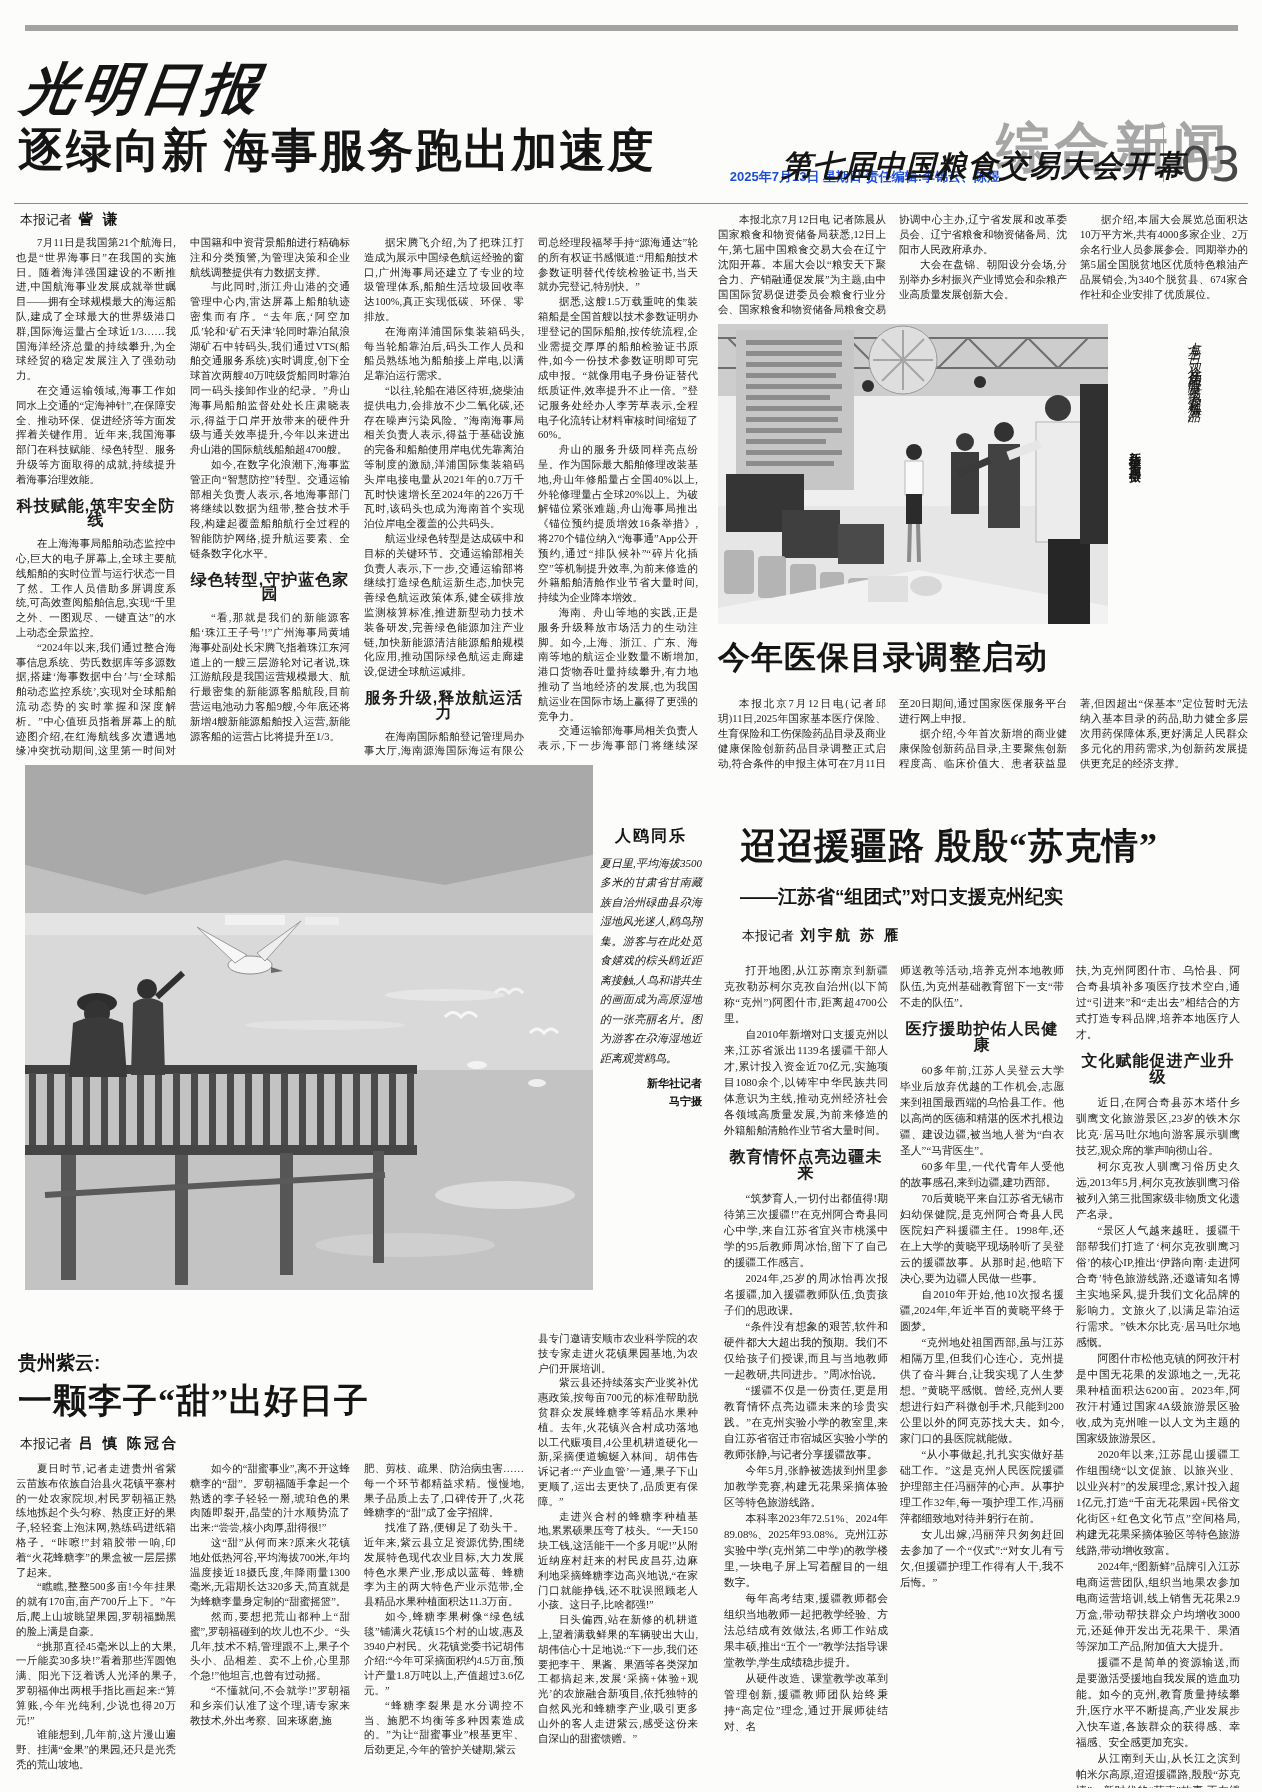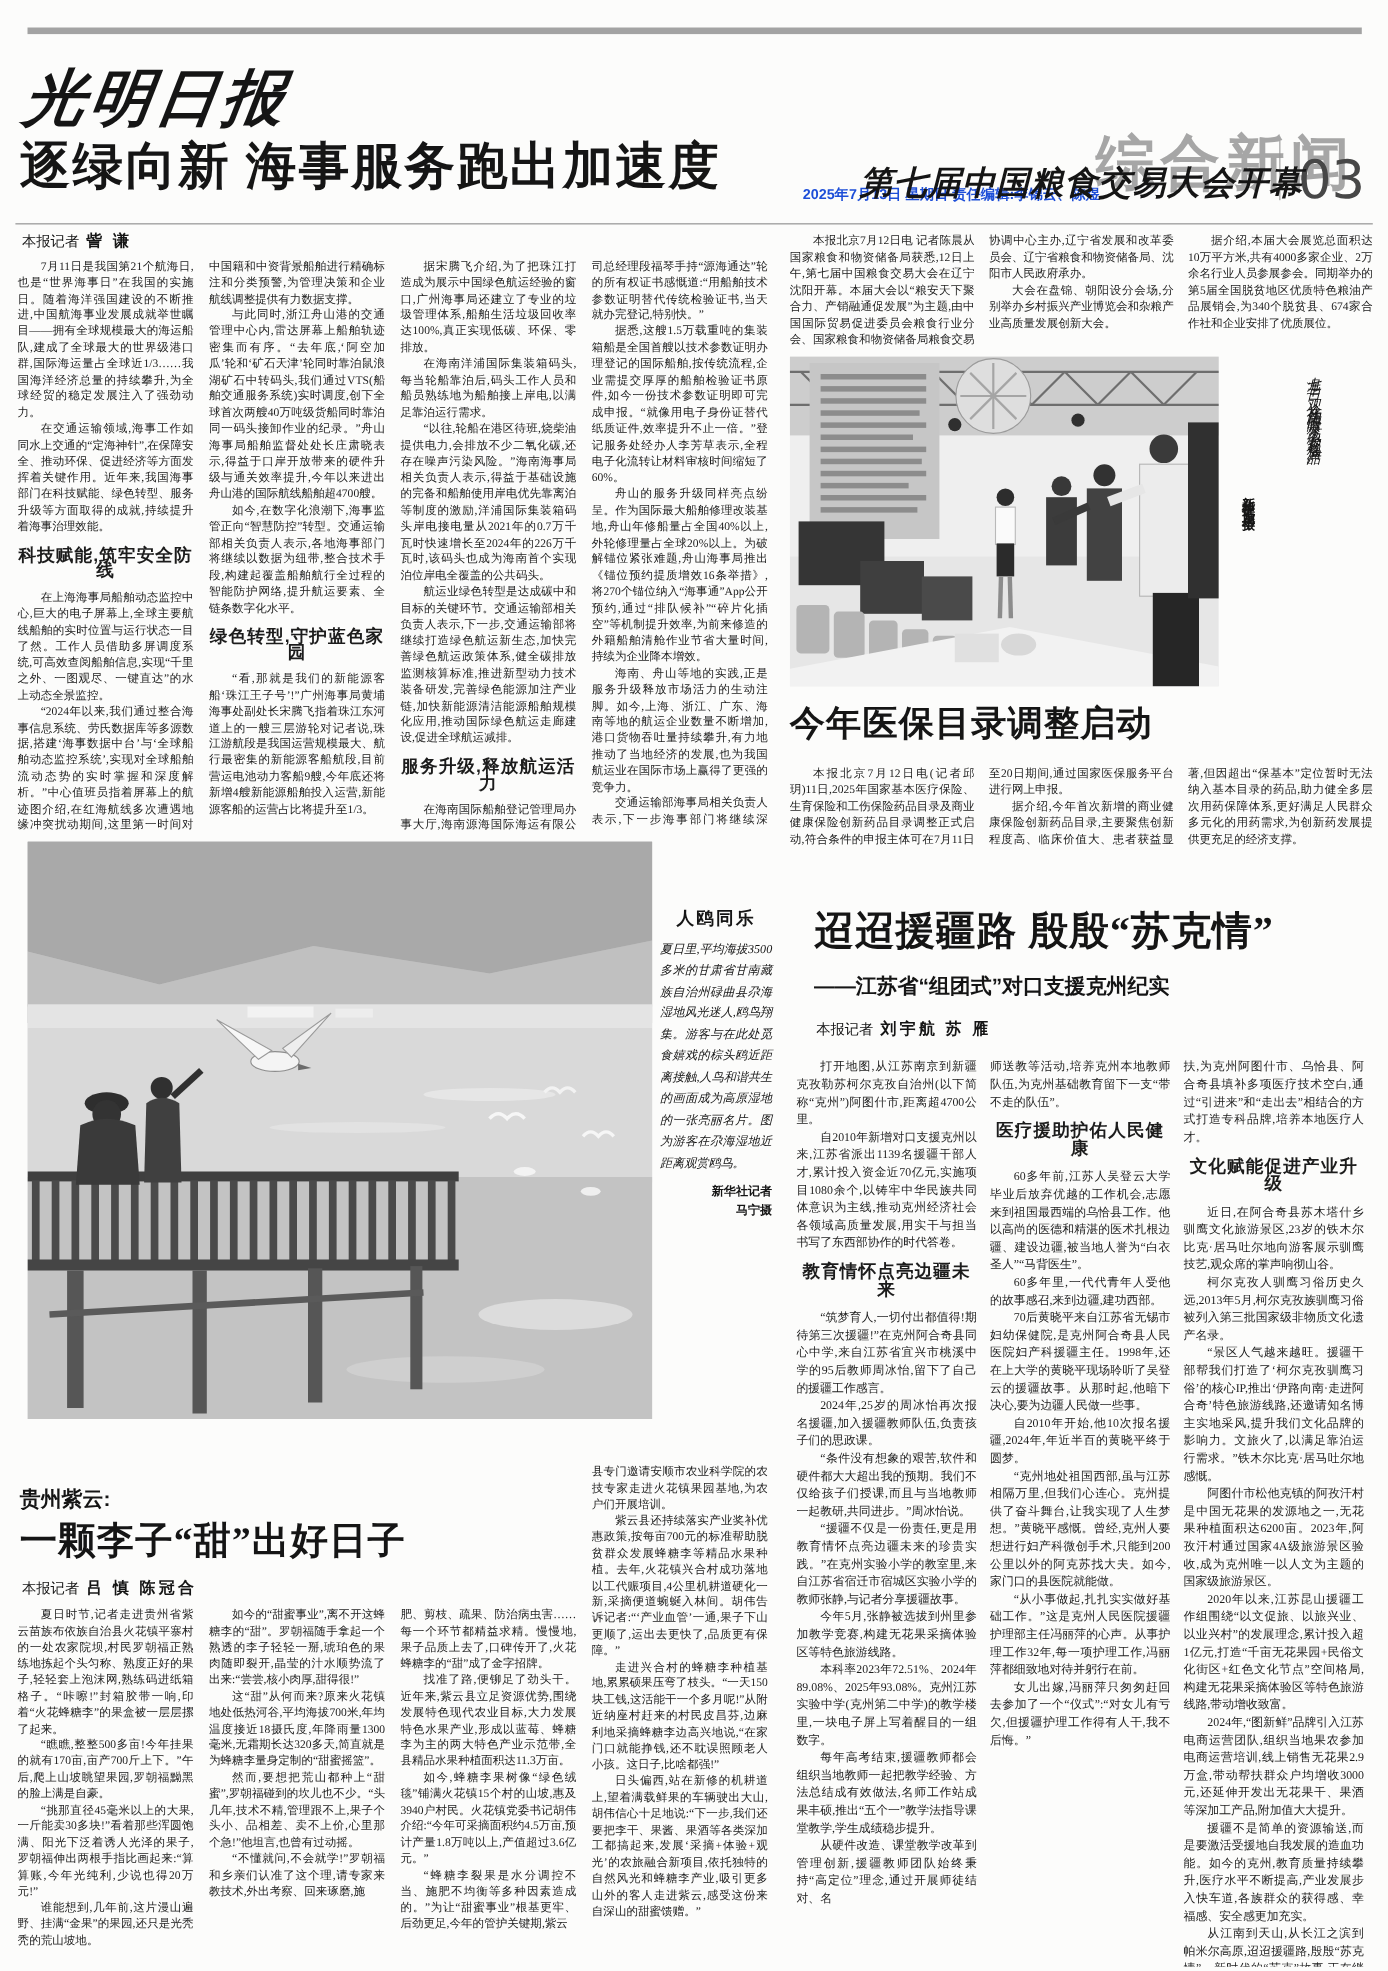--- a/index.html
+++ b/index.html
@@ -281,21 +281,21 @@
       <div class="bp p">据介绍,今年首次新增的商业健康保险创新药品目录,主要聚焦创新程度高、临床价值大、患者获益显著,但因超出“保基本”定位暂时无法纳入基本目录的药品,助力健全多层次用药保障体系,更好满足人民群众多元化的用药需求,为创新药发展提供更充足的经济支撑。</div>
   </div>
 
   <div class="abs head-lg" style="left:740px;top:822px;font-size:36px;">迢迢援疆路   殷殷“苏克情”</div>
   <div class="abs subtitle" style="left:740px;top:884px;">——江苏省“组团式”对口支援克州纪实</div>
   <div class="abs byline" style="left:742px;top:926px;">
     <span>本报记者</span>&nbsp;&nbsp;<b>刘宇航  苏  雁</b>
   </div>
   <div class="abs bodytext xjcol" style="left:724px;top:962px;width:164px;height:826px;">
     <div class="bp p">打开地图,从江苏南京到新疆克孜勒苏柯尔克孜自治州(以下简称“克州”)阿图什市,距离超4700公里。</div>
-      <div class="bp p">自2010年新增对口支援克州以来,江苏省派出1139名援疆干部人才,累计投入资金近70亿元,实施项目1080余个,以铸牢中华民族共同体意识为主线,推动克州经济社会各领域高质量发展,用实干与担当书写了东西部协作的时代答卷。</div>
+      <div class="bp p">自2010年新增对口支援克州以来,江苏省派出1139名援疆干部人才,累计投入资金近70亿元,实施项目1080余个,以铸牢中华民族共同体意识为主线,推动克州经济社会各领域高质量发展,为前来修造的外籍船舶清舱作业节省大量时间。</div>
       <div class="bp h">教育情怀点亮边疆未来</div>
       <div class="bp p">“筑梦育人,一切付出都值得!期待第三次援疆!”在克州阿合奇县同心中学,来自江苏省宜兴市桃溪中学的95后教师周冰怡,留下了自己的援疆工作感言。</div>
       <div class="bp p">2024年,25岁的周冰怡再次报名援疆,加入援疆教师队伍,负责孩子们的思政课。</div>
       <div class="bp p">“条件没有想象的艰苦,软件和硬件都大大超出我的预期。我们不仅给孩子们授课,而且与当地教师一起教研,共同进步。”周冰怡说。</div>
       <div class="bp p">“援疆不仅是一份责任,更是用教育情怀点亮边疆未来的珍贵实践。”在克州实验小学的教室里,来自江苏省宿迁市宿城区实验小学的教师张静,与记者分享援疆故事。</div>
       <div class="bp p">今年5月,张静被选拔到州里参加教学竞赛,构建无花果采摘体验区等特色旅游线路。</div>
       <div class="bp p">本科率2023年72.51%、2024年89.08%、2025年93.08%。克州江苏实验中学(克州第二中学)的教学楼里,一块电子屏上写着醒目的一组数字。</div>
       <div class="bp p">每年高考结束,援疆教师都会组织当地教师一起把教学经验、方法总结成有效做法,名师工作站成果丰硕,推出“五个一”教学法指导课堂教学,学生成绩稳步提升。</div>
       <div class="bp p">从硬件改造、课堂教学改革到管理创新,援疆教师团队始终秉持“高定位”理念,通过开展师徒结对、名</div>
   </div>

